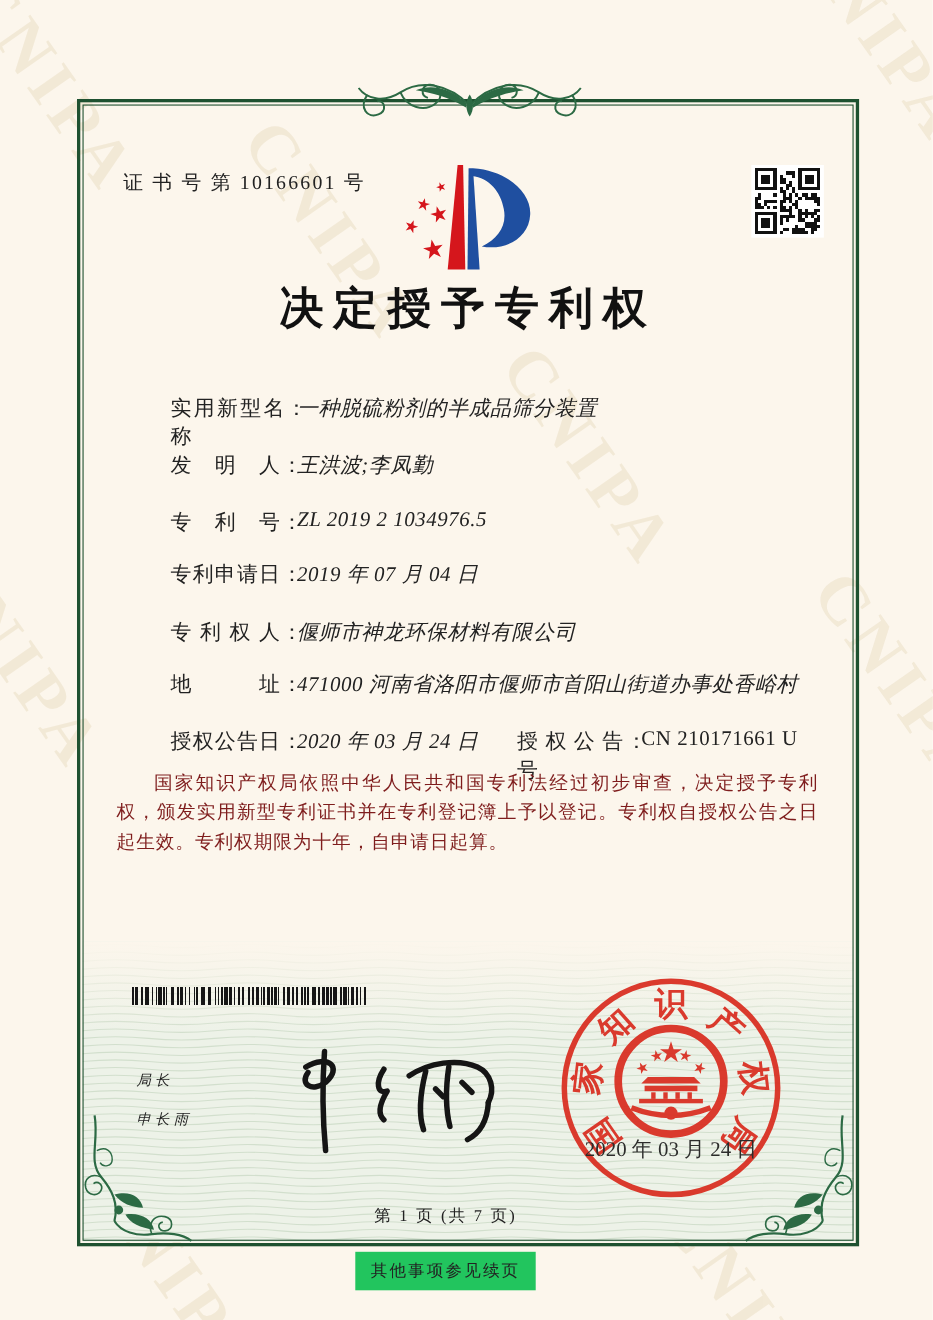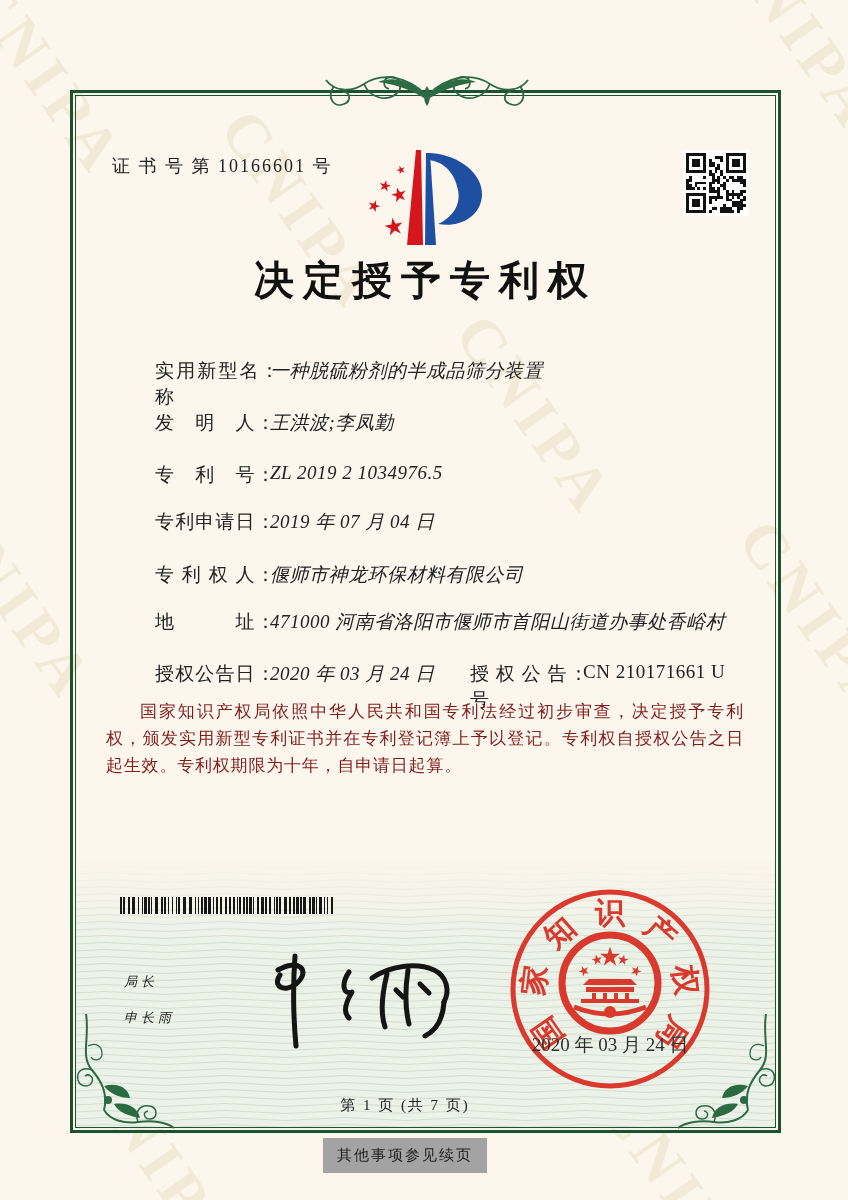--- a/index.html
+++ b/index.html
@@ -50,21 +50,21 @@
     font-size:17px;line-height:27px;text-align:justify;color:#7f1d1d;letter-spacing:.8px;}
   .paras p{margin:0;text-indent:2em;}
   
   #barcode{position:absolute;left:120px;top:897px;z-index:3;}
   .post{position:absolute;left:124px;z-index:3;font-size:13px;letter-spacing:4px;font-style:italic;}
   #sig{position:absolute;left:250px;top:942px;z-index:4;}
   #seal{position:absolute;left:504px;top:883px;z-index:5;opacity:.92;}
   .page-info{position:absolute;left:405px;top:1096px;transform:translateX(-50%);z-index:3;
     font-size:15px;letter-spacing:2px;white-space:nowrap;}
   .footer-note{position:absolute;left:405px;top:1138px;transform:translateX(-50%);z-index:3;
-    background:#a3a3a3;padding:8px 14px;font-size:15px;letter-spacing:2px;white-space:nowrap;}
+    background:#22c55e;padding:8px 14px;font-size:15px;letter-spacing:2px;white-space:nowrap;}
 </style>
 </head>
 <body>
 
 <svg width="0" height="0" style="position:absolute" aria-hidden="true">
   <defs>
     <g id="star">
         <polygon points="0,-10 2.25,-3.09 9.51,-3.09 3.63,1.18 5.88,8.09 0,3.82 -5.88,8.09 -3.63,1.18 -9.51,-3.09 -2.25,-3.09"></polygon>
       </g>
   </defs>

